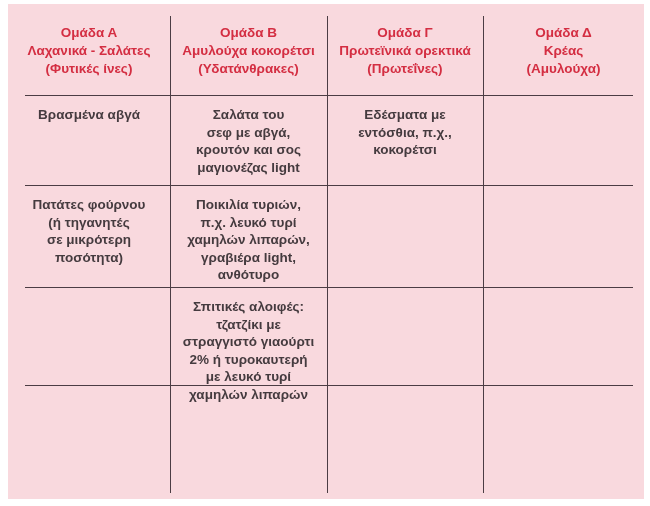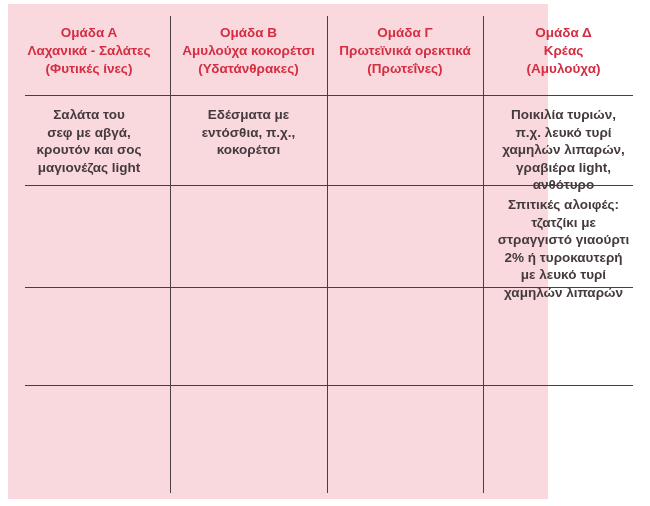--- a/index.html
+++ b/index.html
@@ -12,21 +12,21 @@
     position: relative;
     width: 650px;
     height: 506px;
     background: #ffffff;
     overflow: hidden;
   }
   .panel {
     position: absolute;
     left: 8px;
     top: 4px;
-    width: 540px;
+    width: 636px;
     height: 495px;
     background: #f9d9de;
   }
   .grid {
     position: absolute;
     left: 0;
     top: 0;
     width: 636px;
     height: 495px;
     display: grid;
@@ -82,30 +82,35 @@
       <div class="cell header">Ομάδα Β
 Αμυλούχα κοκορέτσι
 (Υδατάνθρακες)</div>
       <div class="cell header">Ομάδα Γ
 Πρωτεϊνικά ορεκτικά
 (Πρωτεΐνες)</div>
       <div class="cell header">Ομάδα Δ
 Κρέας
 (Αμυλούχα)</div>
 
+      <div class="cell">Βρασμένα αβγά</div>
 
       <div class="cell">Σαλάτα του
 σεφ με αβγά,
 κρουτόν και σος
 μαγιονέζας light</div>
       <div class="cell">Εδέσματα με
 εντόσθια, π.χ.,
 κοκορέτσι</div>
       <div class="cell"></div>
 
+      <div class="cell">Πατάτες φούρνου
+(ή τηγανητές
+σε μικρότερη
+ποσότητα)</div>
       <div class="cell">Ποικιλία τυριών,
 π.χ. λευκό τυρί
 χαμηλών λιπαρών,
 γραβιέρα light,
 ανθότυρο</div>
       <div class="cell"></div>
 
       <div class="cell"></div>
       <div class="cell"></div>
       <div class="cell">Σπιτικές αλοιφές:

